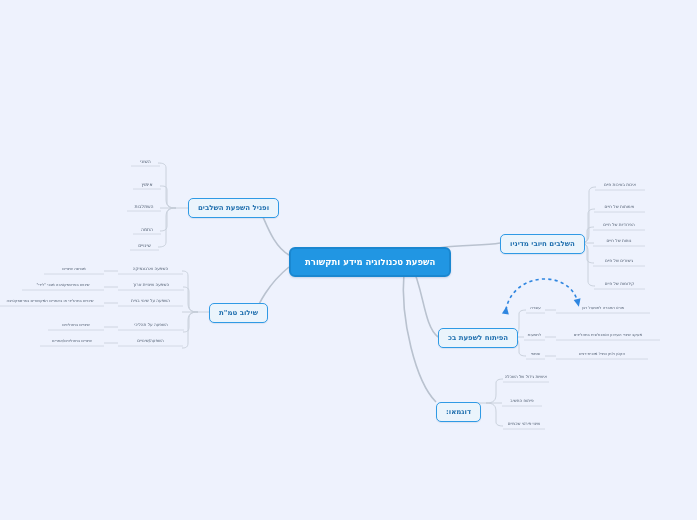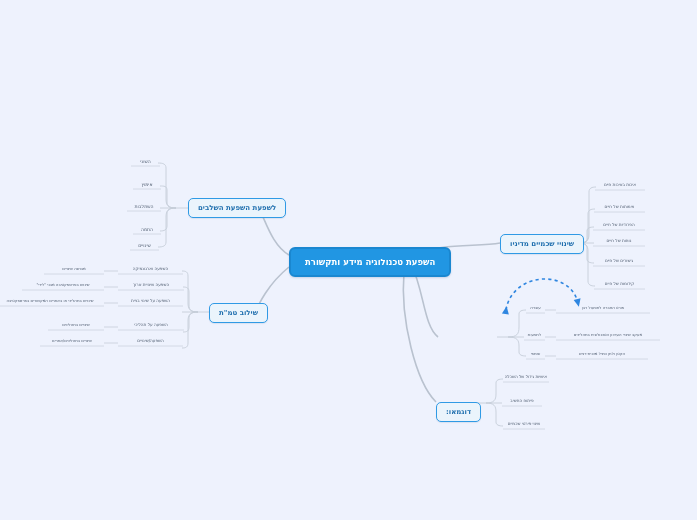--- a/index.html
+++ b/index.html
@@ -187,21 +187,21 @@
       <line x1="503" y1="382" x2="549" y2="382"></line>
       <line x1="502" y1="406" x2="542" y2="406"></line>
       <line x1="503" y1="429" x2="545" y2="429"></line>
     </g>
 
     <path d="M506,310 C512,272 570,268 578,303" fill="none" stroke="#2f86e0" stroke-width="1.6" stroke-dasharray="3.2,3.2" marker-start="url(#arwA)" marker-end="url(#arwB)"></path>
   </svg>
 
   <div class="node central" style="left:289px;top:247px;">השפעת טכנולוגיה מידע ותקשורת</div>
 
-  <div class="node branch" style="left:188px;top:198px;">לשפעת השפעת השלבים</div>
+  <div class="node branch" style="left:188px;top:198px;">ופניל השפעת השלבים</div>
 
   <div class="node leaf" style="left:131px;top:159px;width:29px;">השוני</div>
   <div class="node leaf" style="left:133px;top:182px;width:28px;">אימוץ</div>
   <div class="node leaf" style="left:127px;top:204px;width:34px;">השתלבות</div>
   <div class="node leaf" style="left:133px;top:227px;width:28px;">התמה</div>
   <div class="node leaf" style="left:130px;top:243px;width:29px;">שינויים</div>
 
   <div class="node branch" style="left:209px;top:303px;">שילוב טמ"ת</div>
 
   <div class="node leaf small" style="left:118px;top:267px;width:65px;">השפעה וארגונמיקה</div>
@@ -209,29 +209,30 @@
   <div class="node leaf small" style="left:118px;top:299px;width:65px;">השפעה על שינוי בניית</div>
   <div class="node leaf small" style="left:118px;top:323px;width:66px;">השפעה על תהליכי</div>
   <div class="node leaf small" style="left:118px;top:339px;width:65px;">השפעה/שינויים</div>
 
   <div class="node leaf tiny" style="left:44px;top:267px;width:60px;">מבחנה שינויים</div>
   <div class="node leaf tiny" style="left:22px;top:283px;width:82px;">שינוים בפרספקטיבה מבני "לידי"</div>
   <div class="node leaf tiny" style="left:-4px;top:299px;width:108px;">שינויים בתהליכי או באתרים המקושרים בפרספקטיבה</div>
   <div class="node leaf tiny" style="left:48px;top:323px;width:56px;">שינויים בתהליכים</div>
   <div class="node leaf tiny" style="left:40px;top:339px;width:64px;">שינויים בתהליכים/אתרים</div>
 
-  <div class="node branch" style="left:500px;top:234px;">שינויי שכמיים מדיניו</div>
+  <div class="node branch" style="left:500px;top:234px;">השלבים חיובי מדיניו</div>
 
   <div class="node leaf small" style="left:595px;top:183px;width:50px;">איכות באיכות חיים</div>
   <div class="node leaf small" style="left:594px;top:205px;width:51px;">אימותות של חיים</div>
   <div class="node leaf small" style="left:593px;top:223px;width:52px;">הפרודיות של חיים</div>
   <div class="node leaf small" style="left:593px;top:239px;width:52px;">נוחות של חיים</div>
   <div class="node leaf small" style="left:593px;top:259px;width:52px;">גישורים של חיים</div>
   <div class="node leaf small" style="left:594px;top:282px;width:51px;">קידומות של חיים</div>
 
+  <div class="node branch" style="left:438px;top:328px;">הפיתוח לשפעת בכ</div>
 
   <div class="node leaf tiny" style="left:526px;top:306px;width:19px;">עובדה</div>
   <div class="node leaf tiny" style="left:524px;top:333px;width:21px;">לתפעות</div>
   <div class="node leaf tiny" style="left:526px;top:352px;width:19px;">שותפי</div>
 
   <div class="node leaf tiny" style="left:556px;top:306px;width:94px;">פורט החברה לתפעול רבן</div>
   <div class="node leaf tiny" style="left:556px;top:333px;width:104px;">מעקב שינויי העדכון הטכנולוגית בתהליכים</div>
   <div class="node leaf tiny" style="left:556px;top:352px;width:92px;">הקטן ולתן ופניל מכנית-רגיש</div>
 
   <div class="node branch" style="left:436px;top:402px;">דוגמאו:</div>

